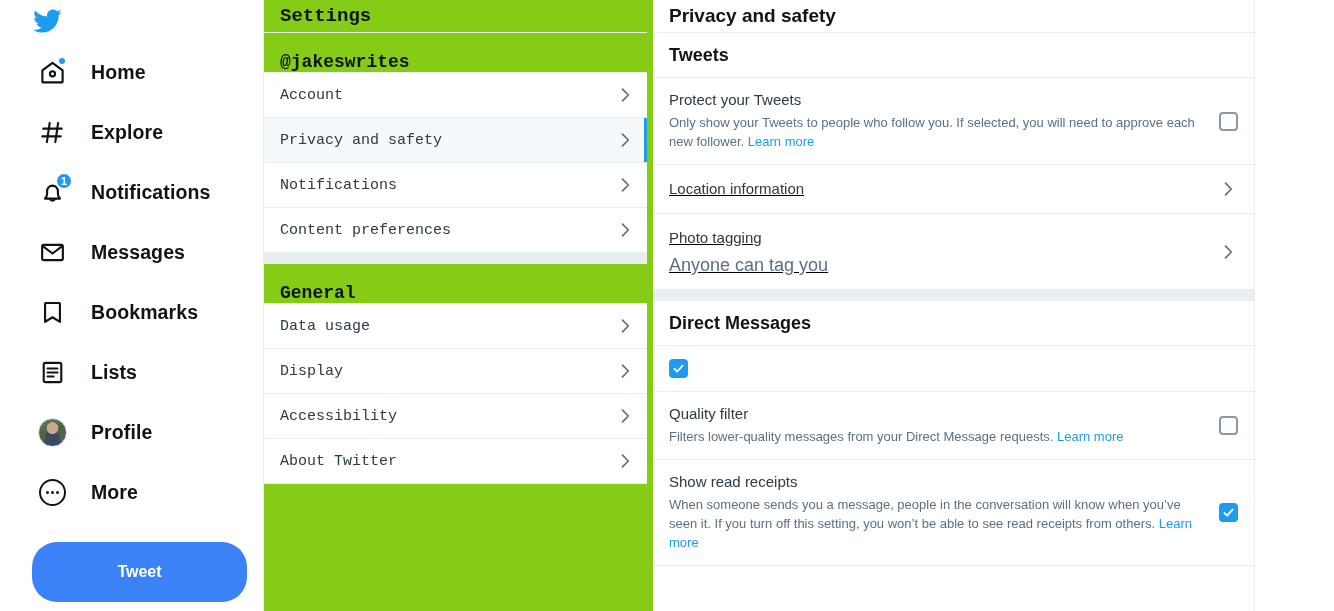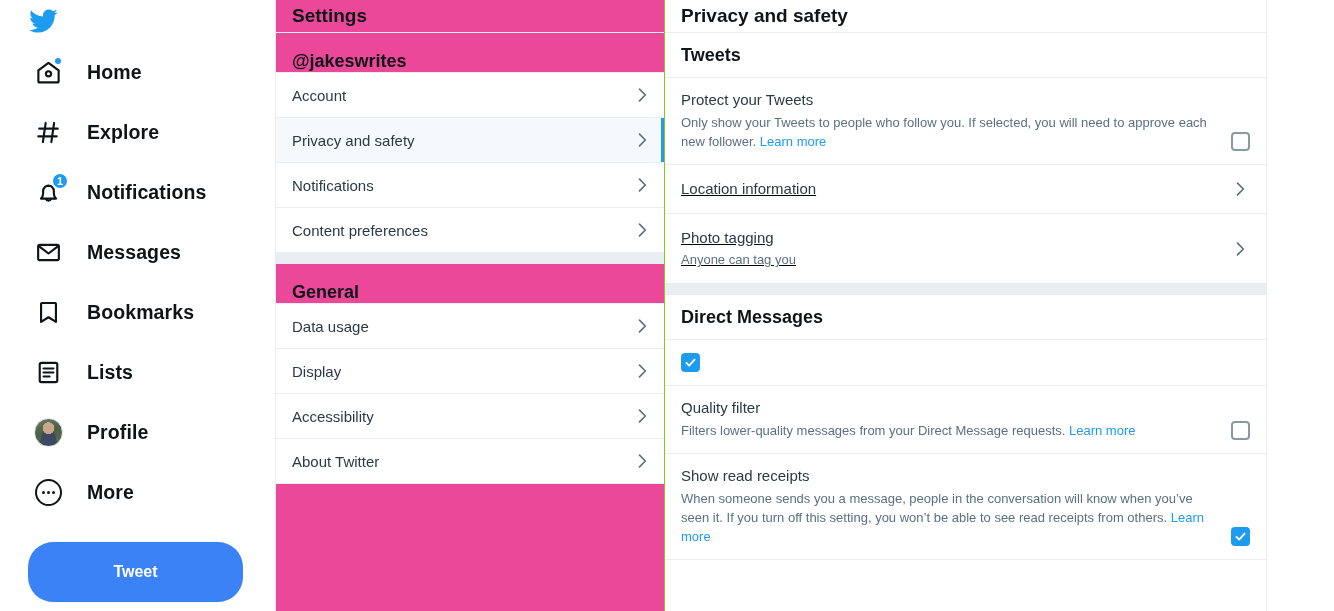--- a/index.html
+++ b/index.html
@@ -8,22 +8,22 @@
     background: #ffffff;
     font-family: "Liberation Sans", sans-serif;
     overflow: hidden;
   }
   .app { display: flex; width: 1334px; height: 611px; }
 
   
   .nav {
     width: 263px; height: 611px; flex: 0 0 263px;
     background: #fff;
-    padding-left: 10px;
-    display: flex; flex-direction: column; margin-left: 12px;
+    padding-left: 26px;
+    display: flex; flex-direction: column;
   }
   .logo-row { height: 42px; display: flex; align-items: center; padding-left: 6px; }
   .logo-row svg { width: 30px; height: 30px; }
   .nav-item {
     display: flex; align-items: center;
     height: 60px; padding-left: 4px; cursor: pointer;
   }
   .nav-ico {
     width: 44px; height: 44px; position: relative;
     display: flex; align-items: center; justify-content: center;
@@ -68,24 +68,25 @@
     background: #3b82f6; color: #fff;
     font-size: 16px; font-weight: bold;
     border: none; cursor: pointer;
     display: flex; align-items: center; justify-content: center;
     font-family: "Liberation Sans", sans-serif;
   }
 
   
   .settings-col {
     width: 390px; flex: 0 0 390px; height: 611px;
-    background: #ec4899;
+    background: #84cc16;
     border-left: 1px solid #ebeef0;
-    border-right: 1px solid #84cc16;
+    border-right: 6px solid #84cc16;
     overflow: hidden;
+    font-family: Liberation Mono, monospace;
   }
   .col-head {
     height: 33px; display: flex; align-items: center;
     padding: 0 16px; border-bottom: 1px solid #ebeef0;
   }
   .col-head-title { font-size: 19px; font-weight: bold; color: #0f1419; }
   .sect-head {
     height: 40px; display: flex; align-items: flex-end;
     padding: 0 16px; border-bottom: 1px solid #ebeef0;
   }
@@ -116,28 +117,28 @@
     padding: 0 16px; border-bottom: 1px solid #ebeef0;
   }
   .d-head-title { font-size: 19px; font-weight: bold; color: #0f1419; }
   .d-sect {
     height: 45px; display: flex; align-items: center;
     padding: 0 16px; border-bottom: 1px solid #ebeef0;
   }
   .d-sect-title { font-size: 18px; font-weight: bold; color: #0f1419; }
   .d-row {
     padding: 12px 16px 13px 16px; border-bottom: 1px solid #ebeef0;
-    display: flex; align-items: flex-end; cursor: pointer; background: #fff;
+    display: flex; align-items: center; cursor: pointer; background: #fff;
   }
   .d-row-body { flex: 1; min-width: 0; padding-right: 14px; }
   .d-row-title { font-size: 15px; color: #2b3a45; line-height: 20px; }
   .d-row-desc {
     font-size: 13px; color: #5b7083; line-height: 19px; margin-top: 3px;
   }
-  .d-row-sub { font-size: 13px; color: #5b7083; line-height: 19px; margin-top: 2px; }
+  .d-row-sub { font-size: 18px; color: #5b7083; line-height: 19px; margin-top: 8px; }
   .lnk { color: #1d9bf0; text-decoration: none; cursor: pointer; margin-top: 12px; }
   .cb {
     width: 19px; height: 19px; border-radius: 4px;
     flex: 0 0 19px; margin-top: 1px;
     border: 2px solid #8899a6; background: #fff;
     display: flex; align-items: center; justify-content: center;
     cursor: pointer;
   }
   .cb.on { background: #1d9bf0; border-color: #1d9bf0; }
   .cb.on svg { width: 13px; height: 13px; color: #fff; display: block; }

